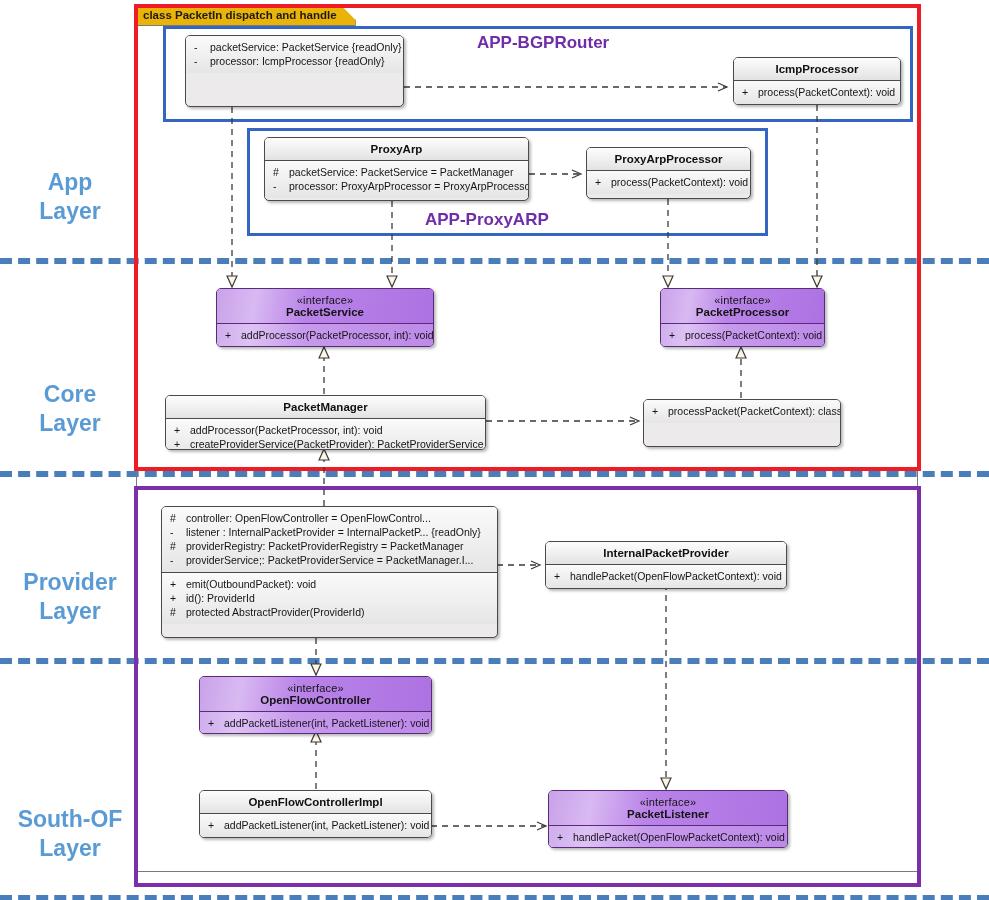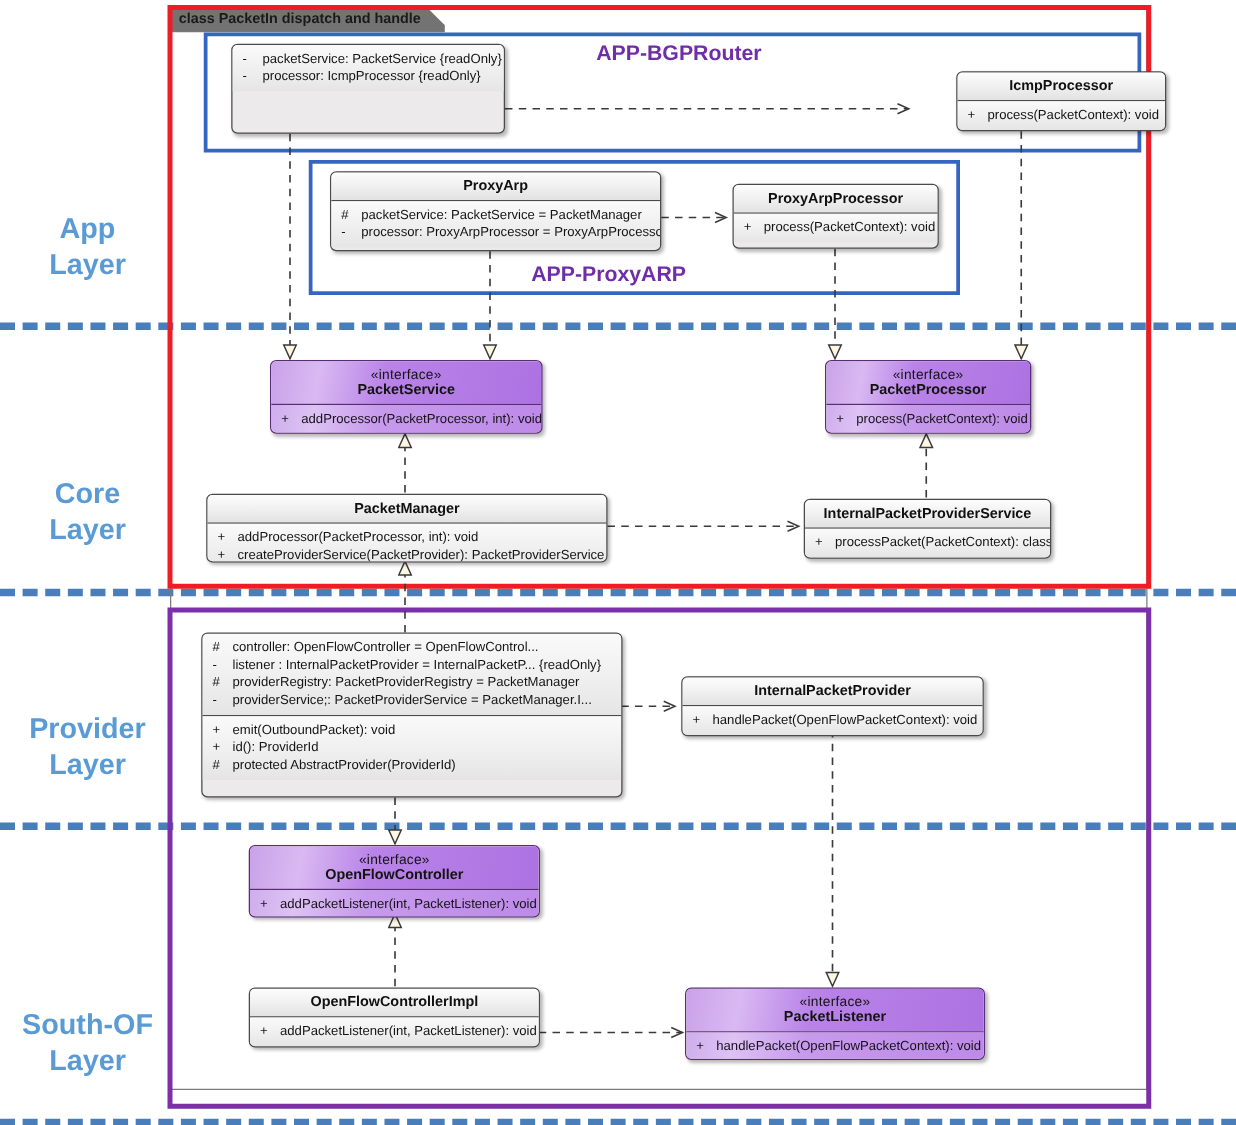--- a/index.html
+++ b/index.html
@@ -17,21 +17,21 @@
 
   
   .region{position:absolute;box-sizing:border-box;background:transparent;}
   .region.red{border:4px solid #ee1c25;}
   .region.purple{border:4px solid #7b2fa8;}
   .region.blue{border:3px solid #3465c0;}
 
   
   .uml-frame{position:absolute;box-sizing:border-box;border:1px solid #7a7a7a;background:transparent;}
   .frame-tab{position:absolute;box-sizing:border-box;height:20px;
-     border:1px solid #7a7a7a;background:#737373;
+     border:1px solid #7a7a7a;background:#eab308;
      font-size:11.5px;font-weight:bold;color:#1a1a1a;
      padding:2px 18px 0 6px;white-space:nowrap;
      clip-path:polygon(0 0, calc(100% - 14px) 0, 100% 70%, 100% 100%, 0 100%);}
 
   
   .region-cap{position:absolute;color:#6f2da8;font-weight:bold;font-size:17px;white-space:nowrap;}
 
   
   .cls{position:absolute;box-sizing:border-box;border:1px solid #4a4a4a;border-radius:5px;
        box-shadow:2px 2px 3px rgba(0,0,0,.28);overflow:hidden;background:#eceaea;}
@@ -147,21 +147,21 @@
         <span class="vis">-</span>
         <span class="sig">packetService: PacketService  {readOnly}</span>
       </div>
       <div class="mem">
         <span class="vis">-</span>
         <span class="sig">processor: IcmpProcessor {readOnly}</span>
       </div>
     </div>
   </div>
 
-  <div class="cls" style="left:765px;top:57px;width:168px;height:48px;">
+  <div class="cls" style="left:733px;top:57px;width:168px;height:48px;">
     <div class="hdr">
       <span>IcmpProcessor</span>
     </div>
     <div class="cmp">
       <div class="mem">
         <span class="vis">+</span>
         <span class="sig">process(PacketContext): void</span>
       </div>
     </div>
   </div>
@@ -230,23 +230,20 @@
         <span class="sig">addProcessor(PacketProcessor, int): void</span>
       </div>
       <div class="mem">
         <span class="vis">+</span>
         <span class="sig">createProviderService(PacketProvider): PacketProviderService</span>
       </div>
     </div>
   </div>
 
   <div class="cls" style="left:643px;top:399px;width:198px;height:48px;">
-    <div class="hdr">
-      <span>InternalPacketProviderService</span>
-    </div>
     <div class="cmp">
       <div class="mem">
         <span class="vis">+</span>
         <span class="sig">processPacket(PacketContext): class</span>
       </div>
     </div>
   </div>
 
   <div class="cls" style="left:161px;top:506px;width:337px;height:132px;">
     <div class="cmp">

